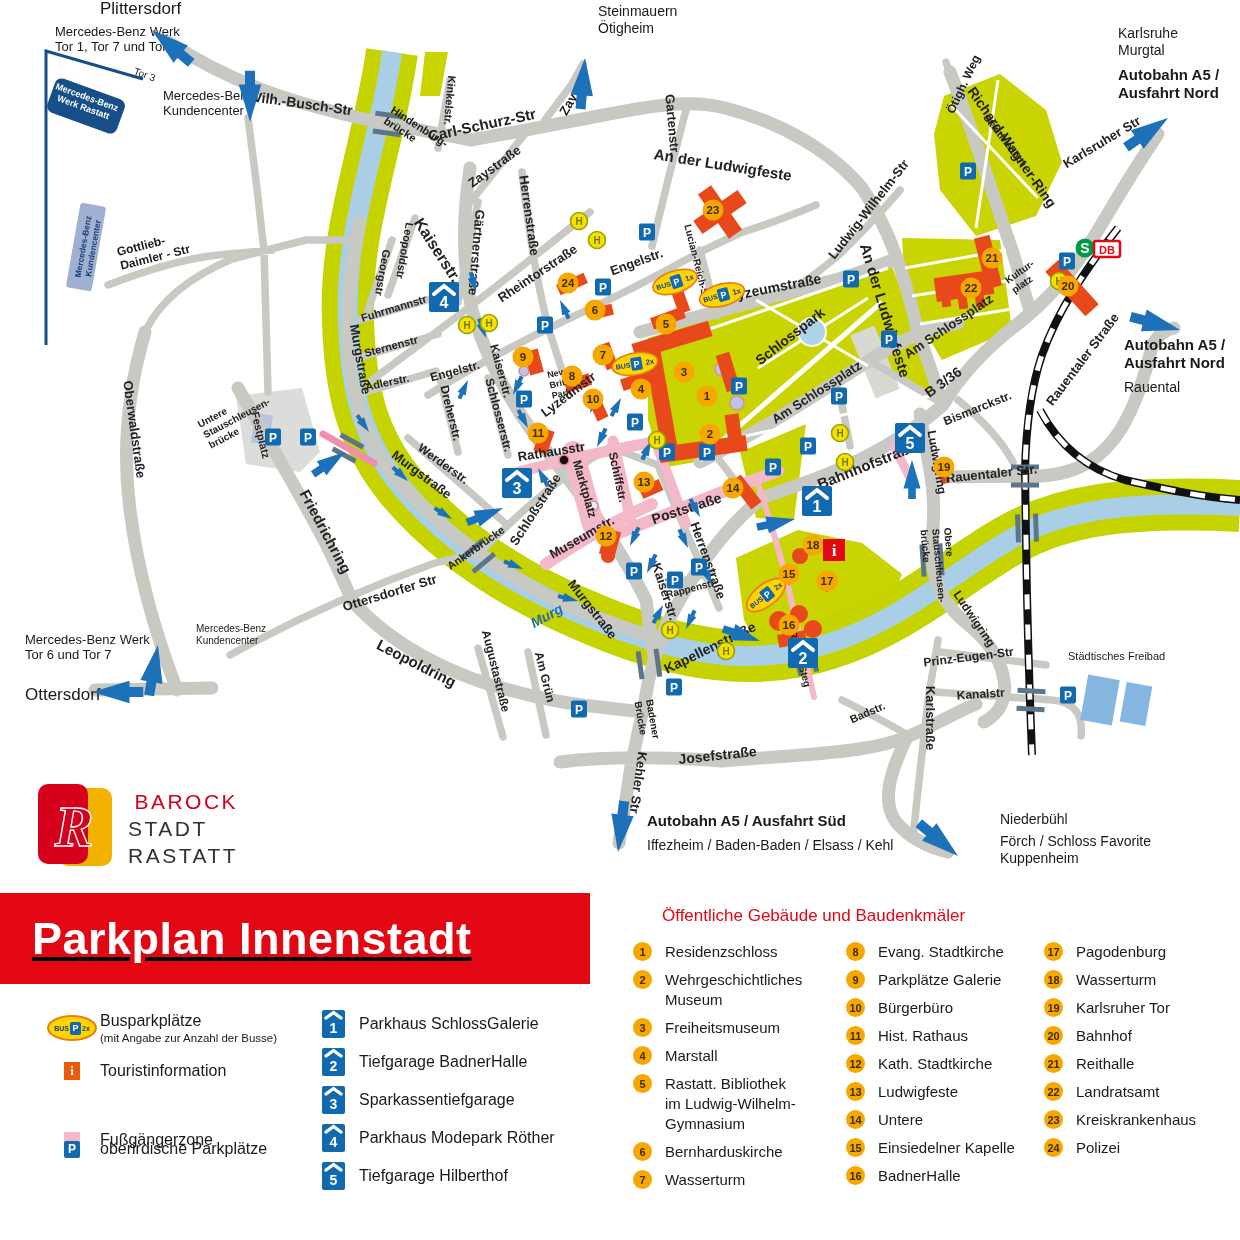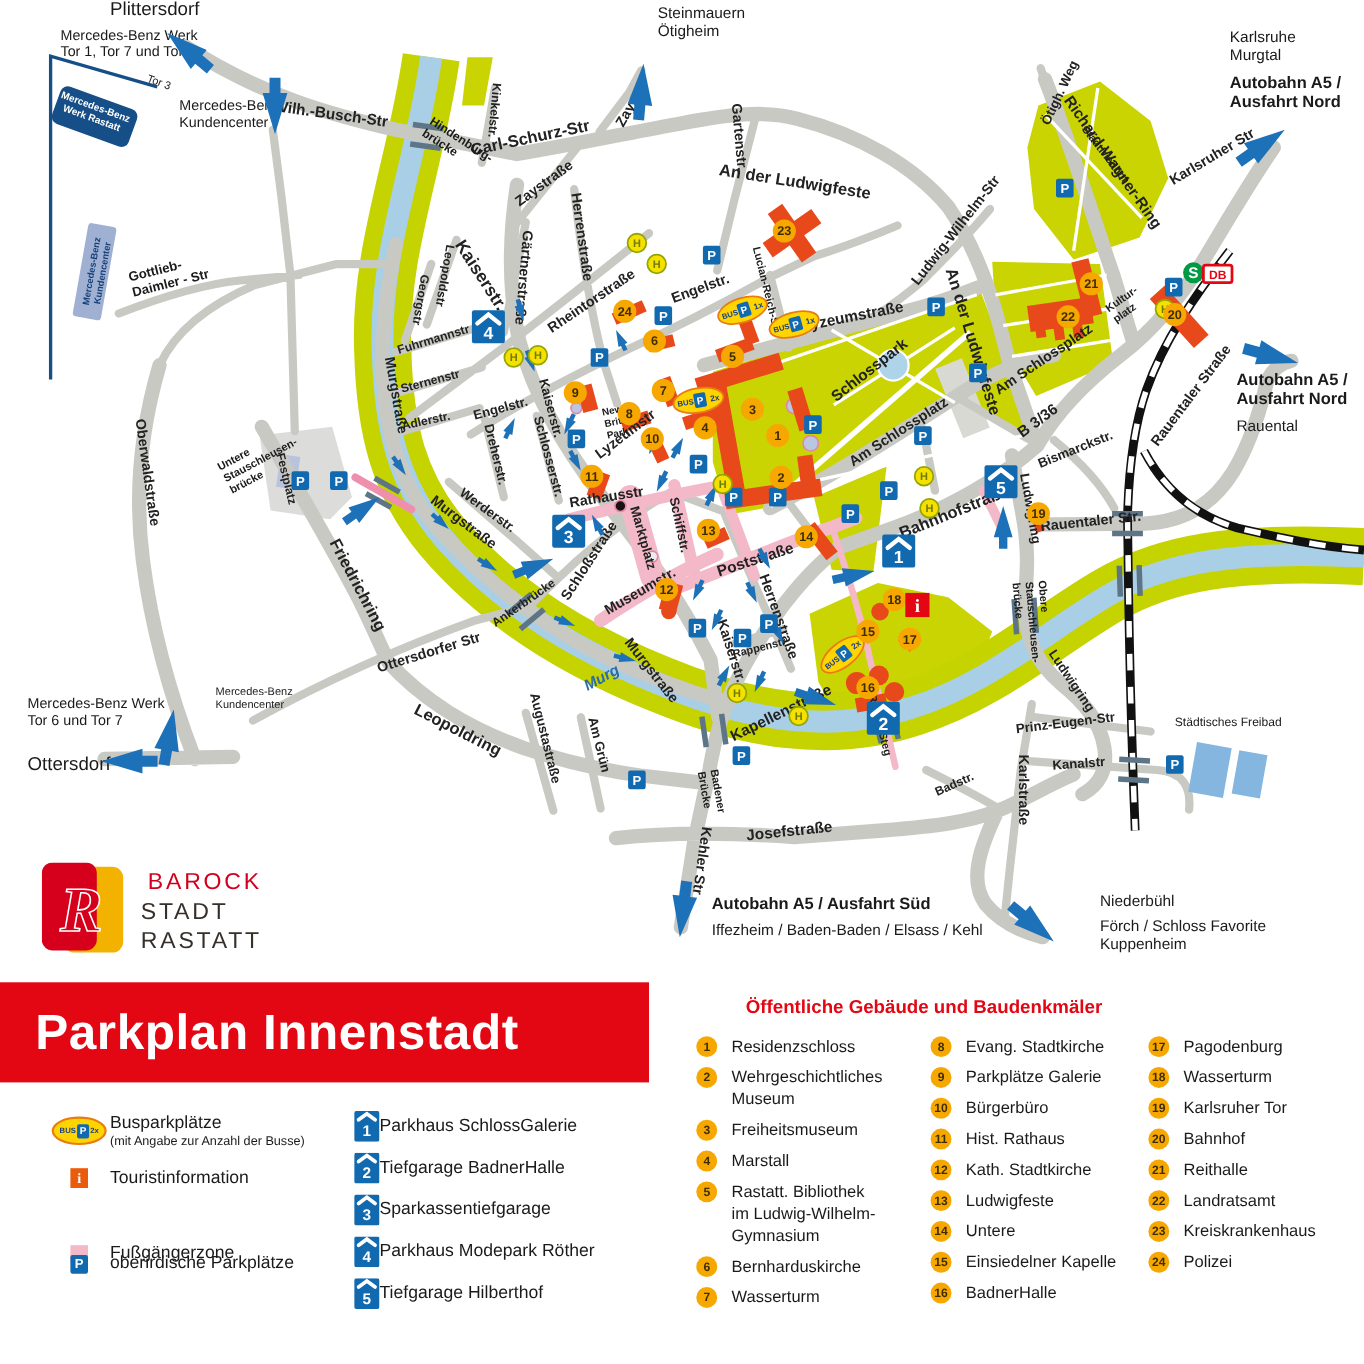--- a/index.html
+++ b/index.html
@@ -24,23 +24,23 @@
   .busoval .b{font-size:7px;font-weight:700;color:#163f8a;}
   .busoval .p{width:11px;height:13px;background:#1169b0;color:#fff;font-size:9px;font-weight:700;
               display:flex;align-items:center;justify-content:center;border-radius:2px;}
   .infoicon{width:16px;height:18px;background:#ea5b0c;color:#fff;font-weight:700;font-size:13px;
             font-family:"Liberation Serif",serif;display:flex;align-items:center;justify-content:center;}
   .zoneicon{width:16px;height:16px;background:#f3b9c8;}
   .picon{width:16px;height:17px;background:#1169b0;color:#fff;font-weight:700;font-size:12px;
          display:flex;align-items:center;justify-content:center;border-radius:2px;}
   
   .ph-row{position:absolute;left:322px;z-index:3;display:flex;align-items:center;}
-  .ph-label{font-size:16px;color:#1a1a1a;}
+  .ph-label{font-size:16px;color:#1a1a1a;margin-left:14px;}
   
-  .bl-heading{position:absolute;left:678px;top:906px;z-index:3;font-size:17px;font-weight:700;}
+  .bl-heading{position:absolute;left:662px;top:906px;z-index:3;font-size:17px;font-weight:400;}
   .bl-col{position:absolute;top:942px;z-index:3;width:215px;}
   .bl-item{position:relative;padding-left:32px;margin-bottom:8px;font-size:15px;line-height:20px;color:#1a1a1a;}
   .bl-badge{position:absolute;left:0;top:0;width:19px;height:19px;border-radius:50%;
             display:flex;align-items:center;justify-content:center;font-size:11px;font-weight:700;color:#3f2d00;}
 </style>
 </head>
 <body>
 
 <div class="stage">
 
@@ -652,21 +652,21 @@
           <circle r="9.5" fill="#009a44"></circle>
           <text y="5" font-size="14" font-weight="700" fill="#fff" text-anchor="middle">S</text>
         </g>
         <g transform="translate(1107 249)">
           <rect x="-13" y="-8" width="26" height="16" rx="2" fill="#fff" stroke="#e30613" stroke-width="2.5"></rect>
           <text y="4.5" font-size="11" font-weight="700" fill="#e30613" text-anchor="middle">DB</text>
         </g>
       </g>
   </svg>
 
-  <div class="banner" style="background: rgb(227, 6, 19);">
+  <div class="banner" style="background: rgb(227, 6, 19); text-decoration: underline;">
     <h1>Parkplan Innenstadt</h1>
   </div>
 
   <div class="logo">
     <svg width="76" height="86" viewBox="0 0 76 86">
       <rect x="20" y="4" width="54" height="78" rx="10" fill="#f3b200"></rect>
       <rect x="0" y="0" width="50" height="80" rx="10" fill="#d6001c"></rect>
       <text x="36" y="62" text-anchor="middle" font-family="Liberation Serif, serif" font-style="italic" font-weight="700" font-size="58" fill="#d6001c" stroke="#ffffff" stroke-width="1.4">R</text>
     </svg>
     <div class="logo-text">

